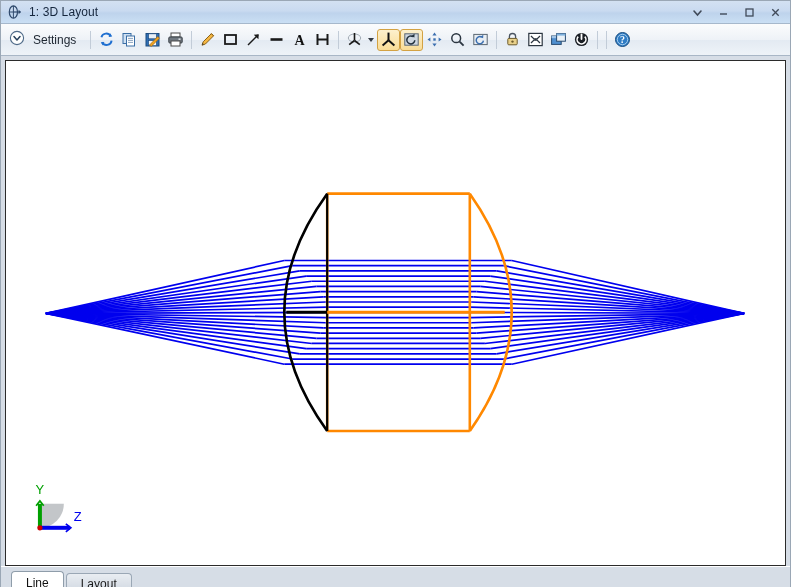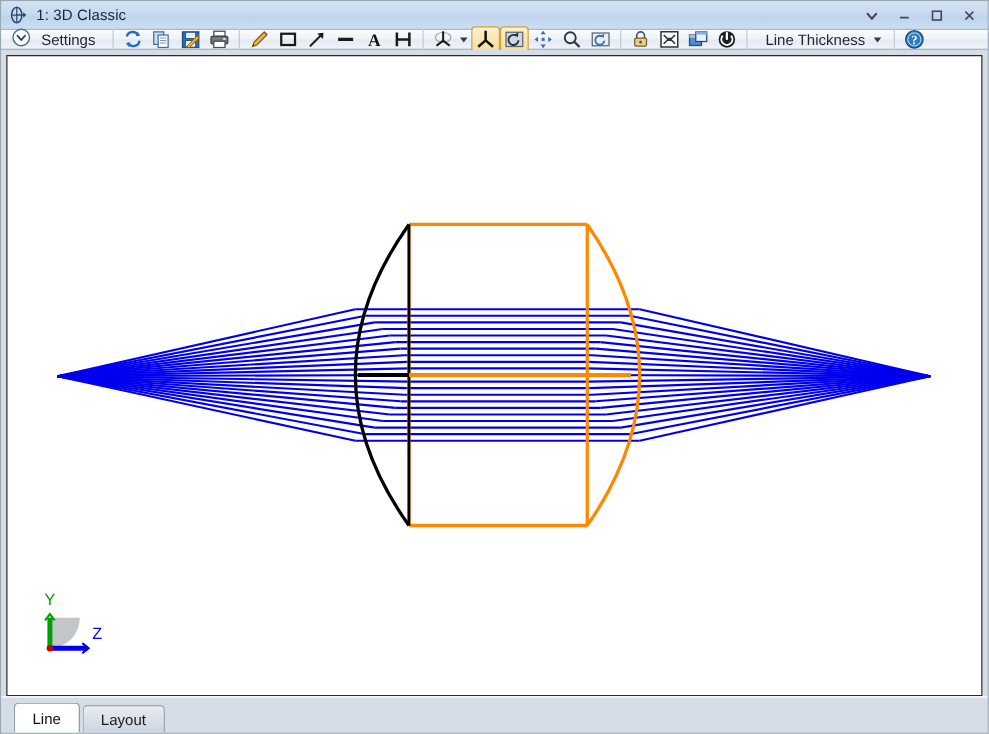--- a/index.html
+++ b/index.html
@@ -42,21 +42,21 @@
   }
   .title-spacer { flex: 1 1 auto; }
   .wbtn {
     width: 26px; height: 19px;
     display: flex; align-items: center; justify-content: center;
     color: #3c4656;
   }
 
   
   .toolbar {
-    height: 16px;
+    height: 32px;
     background: linear-gradient(to bottom,#fbfcfd 0%, #eef2f7 50%, #e3eaf2 51%, #eef3f8 100%);
     border-bottom: 1px solid #a8b6c6;
     display: flex;
     align-items: center;
     padding: 0 4px;
     box-sizing: border-box;
     flex: 0 0 auto;
     gap: 0px;
   }
   .tb-btn {
@@ -156,21 +156,21 @@
   <div class="titlebar">
     <span class="title-icon">
       <svg viewBox="0 0 16 16" width="16" height="16">
         <ellipse cx="6.4" cy="8" rx="4.1" ry="6.2" fill="none" stroke="#2f4a6d" stroke-width="1.2"></ellipse>
         <line x1="6.4" y1="1.9" x2="6.4" y2="14.1" stroke="#2f4a6d" stroke-width="1"></line>
         <path d="M2.4 8 L6.4 8" stroke="#2f4a6d" stroke-width="1"></path>
         <path d="M6.4 8 L13.5 8" stroke="#2f4a6d" stroke-width="1.2"></path>
         <path d="M11.6 5.8 L14 8 L11.6 10.2 Z" fill="#2f4a6d"></path>
       </svg>
     </span>
-    <span class="title-text">1: 3D Classic</span>
+    <span class="title-text">1: 3D Layout</span>
     <span class="title-spacer"></span>
 
     <span class="wbtn">
       <svg width="11" height="11" viewBox="0 0 11 11">
           <path d="M2 4 L5.5 8 L9 4" fill="none" stroke="#404a59" stroke-width="1.6" stroke-linecap="round"></path>
         </svg>
     </span>
     <span class="wbtn">
       <svg width="11" height="11" viewBox="0 0 11 11">
           <line x1="2" y1="7" x2="9" y2="7" stroke="#404a59" stroke-width="1.4"></line>
@@ -366,24 +366,20 @@
     <span class="tb-btn">
       <svg width="17" height="17" viewBox="0 0 17 17">
         <circle cx="8.5" cy="8.5" r="6.6" fill="#1b1f25"></circle>
         <path d="M8.5 3.4 V8.1" stroke="#ffffff" stroke-width="1.8" stroke-linecap="round"></path>
         <path d="M5.2 5.6 A4.4 4.4 0 1 0 11.8 5.6" fill="none" stroke="#ffffff" stroke-width="1.6"></path>
       </svg>
     </span>
 
     <span class="tb-sep"></span>
 
-    <span class="combo">
-      <span class="tb-label">Line Thickness</span>
-      <span class="dd-arrow"></span>
-    </span>
 
     <span class="tb-sep"></span>
 
     <span class="tb-btn">
       <svg width="17" height="17" viewBox="0 0 17 17">
         <circle cx="8.5" cy="8.5" r="7" fill="#2f7cc4" stroke="#1a4d80" stroke-width="1"></circle>
         <circle cx="8.5" cy="8.5" r="5.2" fill="none" stroke="#bcdcf5" stroke-width="0.8"></circle>
         <text x="8.5" y="12.4" font-family="Liberation Serif, serif" font-size="10" font-weight="bold" text-anchor="middle" fill="#ffffff">?</text>
       </svg>
     </span>

